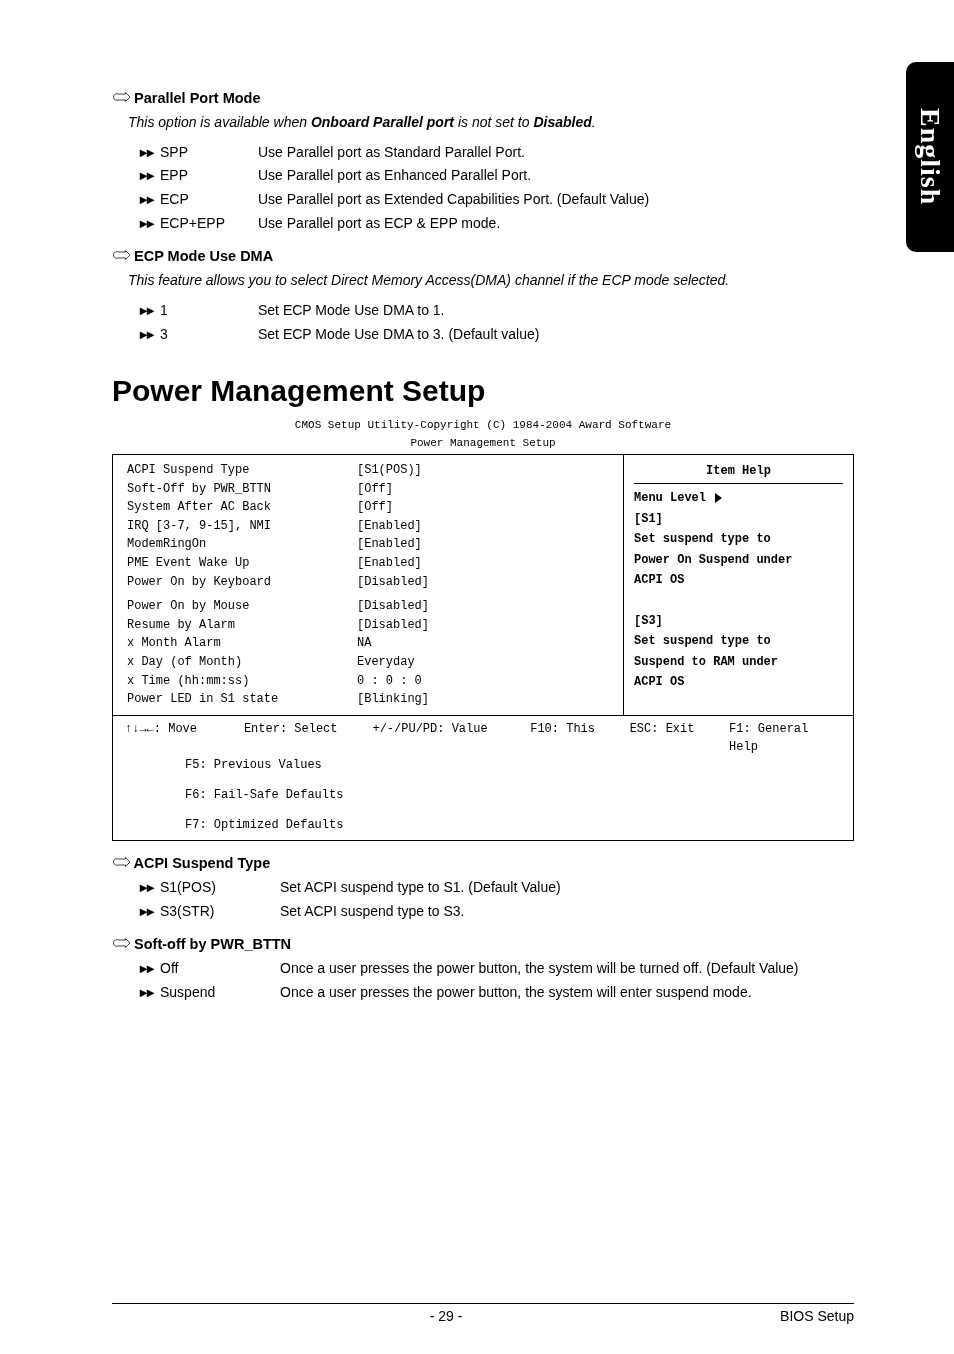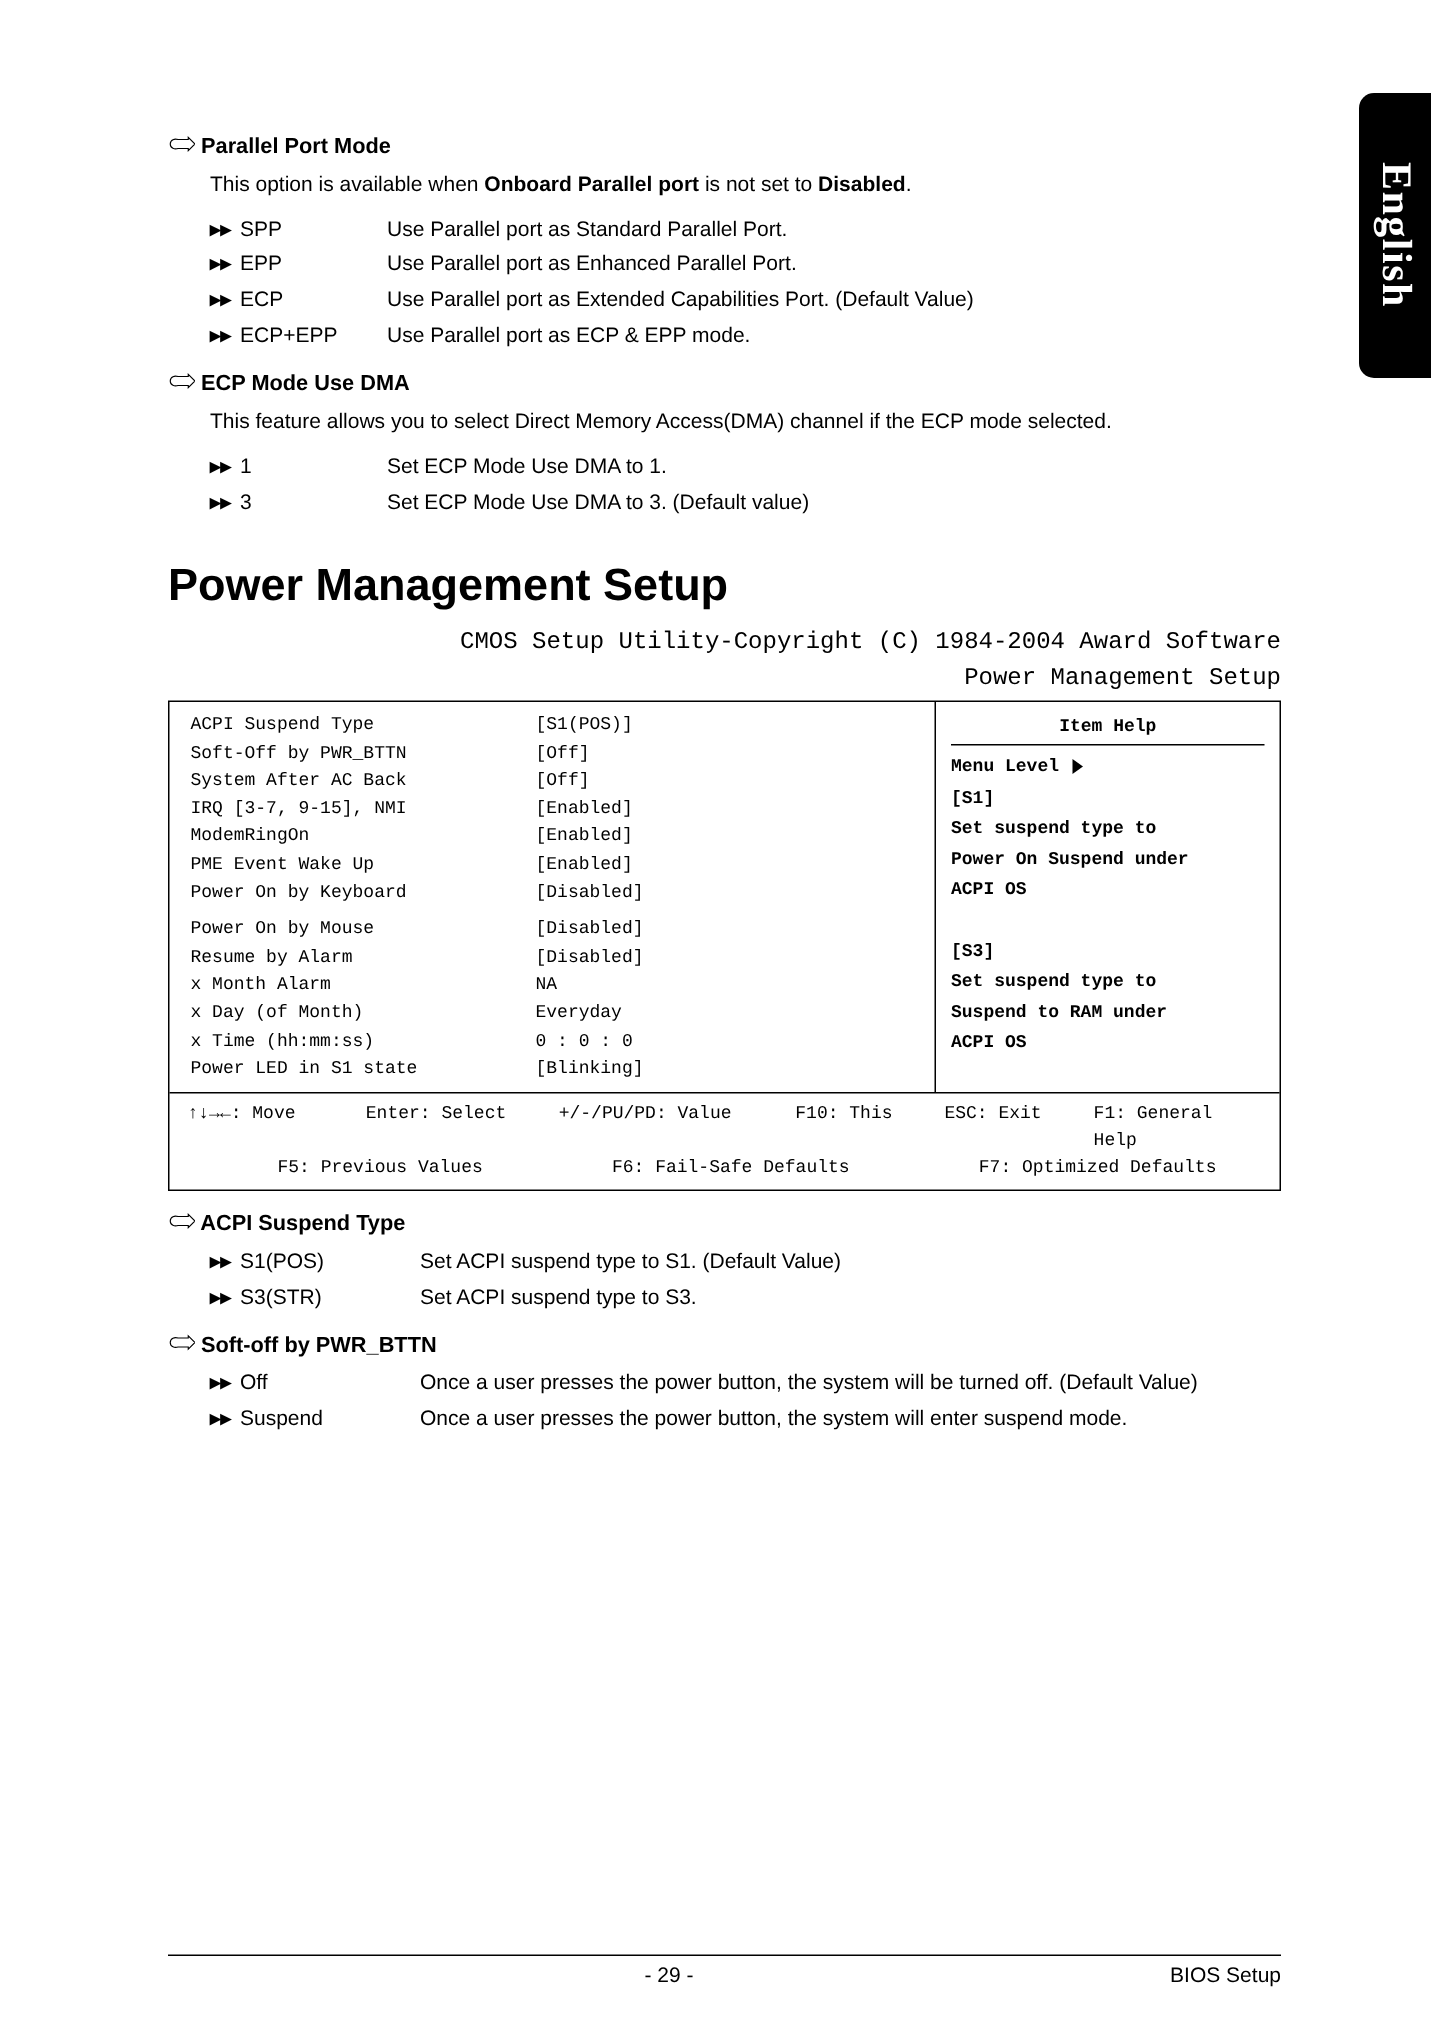--- a/index.html
+++ b/index.html
@@ -35,21 +35,21 @@
     font-weight: bold;
     font-size: 28px;
     font-family: "Times New Roman", serif;
     letter-spacing: 1px;
   }
   .section-title {
     font-weight: bold;
     font-size: 14.5px;
     margin-bottom: 6px;
   }
-  .indent1 { margin-left: 28px; }
+  .indent1 { margin-left: 16px; font-style: italic; }
   .para { margin-bottom: 8px; line-height: 1.55; }
   .opt-row {
     display: flex;
     margin-left: 28px;
     margin-bottom: 2px;
     line-height: 1.55;
   }
   .opt-key {
     width: 118px;
     flex-shrink: 0;
@@ -62,22 +62,22 @@
   }
   .block { margin-bottom: 14px; }
   h1.main-heading {
     font-size: 30px;
     font-weight: bold;
     margin-top: 28px;
     margin-bottom: 10px;
   }
   .mono-center {
     font-family: "Courier New", monospace;
-    font-size: 16px;
-    text-align: right;
+    font-size: 11px;
+    text-align: center;
     line-height: 1.3;
     margin-bottom: 4px;
   }
   .bios-box {
     border: 1.5px solid #000;
     font-family: "Courier New", monospace;
     font-size: 12px;
     margin-bottom: 14px;
   }
   .bios-top {
@@ -271,21 +271,21 @@
     </div>
     <div class="bios-bottom">
       <div class="bios-bottom-row">
         <span style="width:110px;">↑↓→←: Move</span>
         <span style="width:120px;">Enter: Select</span>
         <span style="width:150px;">+/-/PU/PD: Value</span>
         <span style="width:90px;">F10: This</span>
         <span style="width:90px;">ESC: Exit</span>
         <span>F1: General Help</span>
       </div>
-      <div class="bios-bottom-row" style="padding-left:60px;padding-right:30px;">
+      <div class="bios-bottom-row" style="padding-left:60px;padding-right:30px;flex-direction:column;">
         <span>F5: Previous Values</span>
         <span>F6: Fail-Safe Defaults</span>
         <span>F7: Optimized Defaults</span>
       </div>
     </div>
   </div>
 
   <div class="block">
     <div class="section-title">
       <svg class="hand-svg" viewBox="0 0 24 16">

